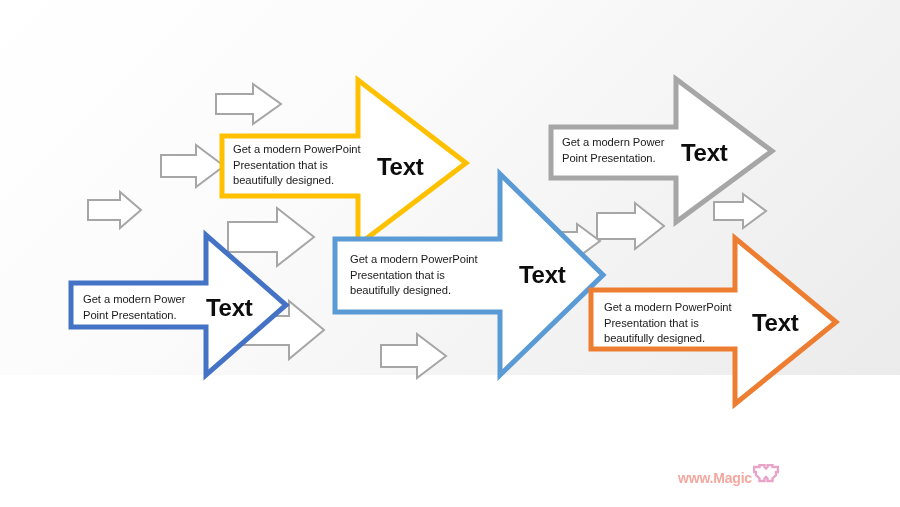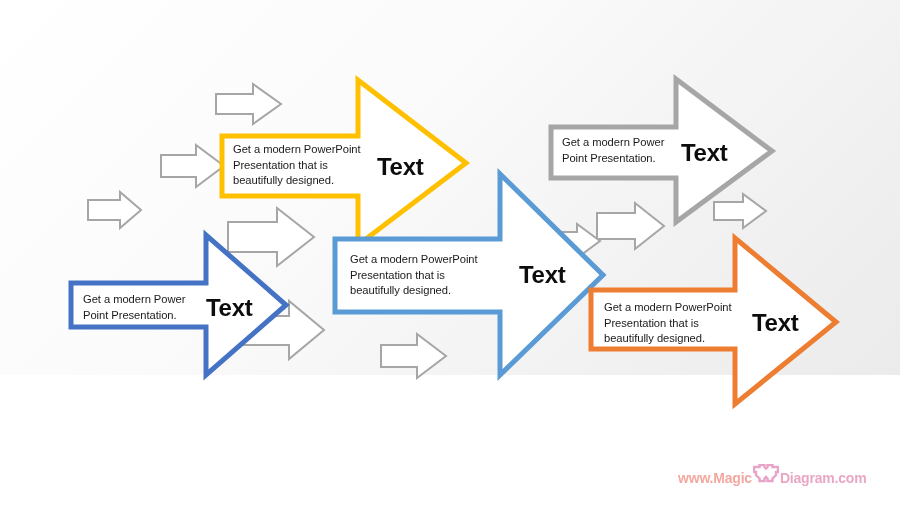--- a/index.html
+++ b/index.html
@@ -136,16 +136,15 @@
 beautifully designed.</div>
   <div class="head-text" style="left:752px; top:309px;">Text</div>
 
   <div id="watermark">
     <span class="wm-part">www.Magic</span>
     <span class="wm-logo">
       <svg width="26" height="22" viewBox="0 0 26 22" aria-hidden="true">
         <path d="M1 3 L6.5 3 L6.5 1 L11.5 1 L11.5 3 L13 4.6 L14.5 3 L14.5 1 L19.5 1 L19.5 3 L25 3 L25 8 L23 8 L23 11 L19.5 14.5 L19.5 17 L14.5 17 L14.5 14.5 L13 13 L11.5 14.5 L11.5 17 L6.5 17 L6.5 14.5 L3 11 L3 8 L1 8 Z" fill="none" stroke="#E8A3C8" stroke-width="2.4" stroke-linejoin="miter"></path>
       </svg>
     </span>
-    <span class="wm-part two">Diagram.com</span>
   </div>
 
 </div>
 
 </body></html>

